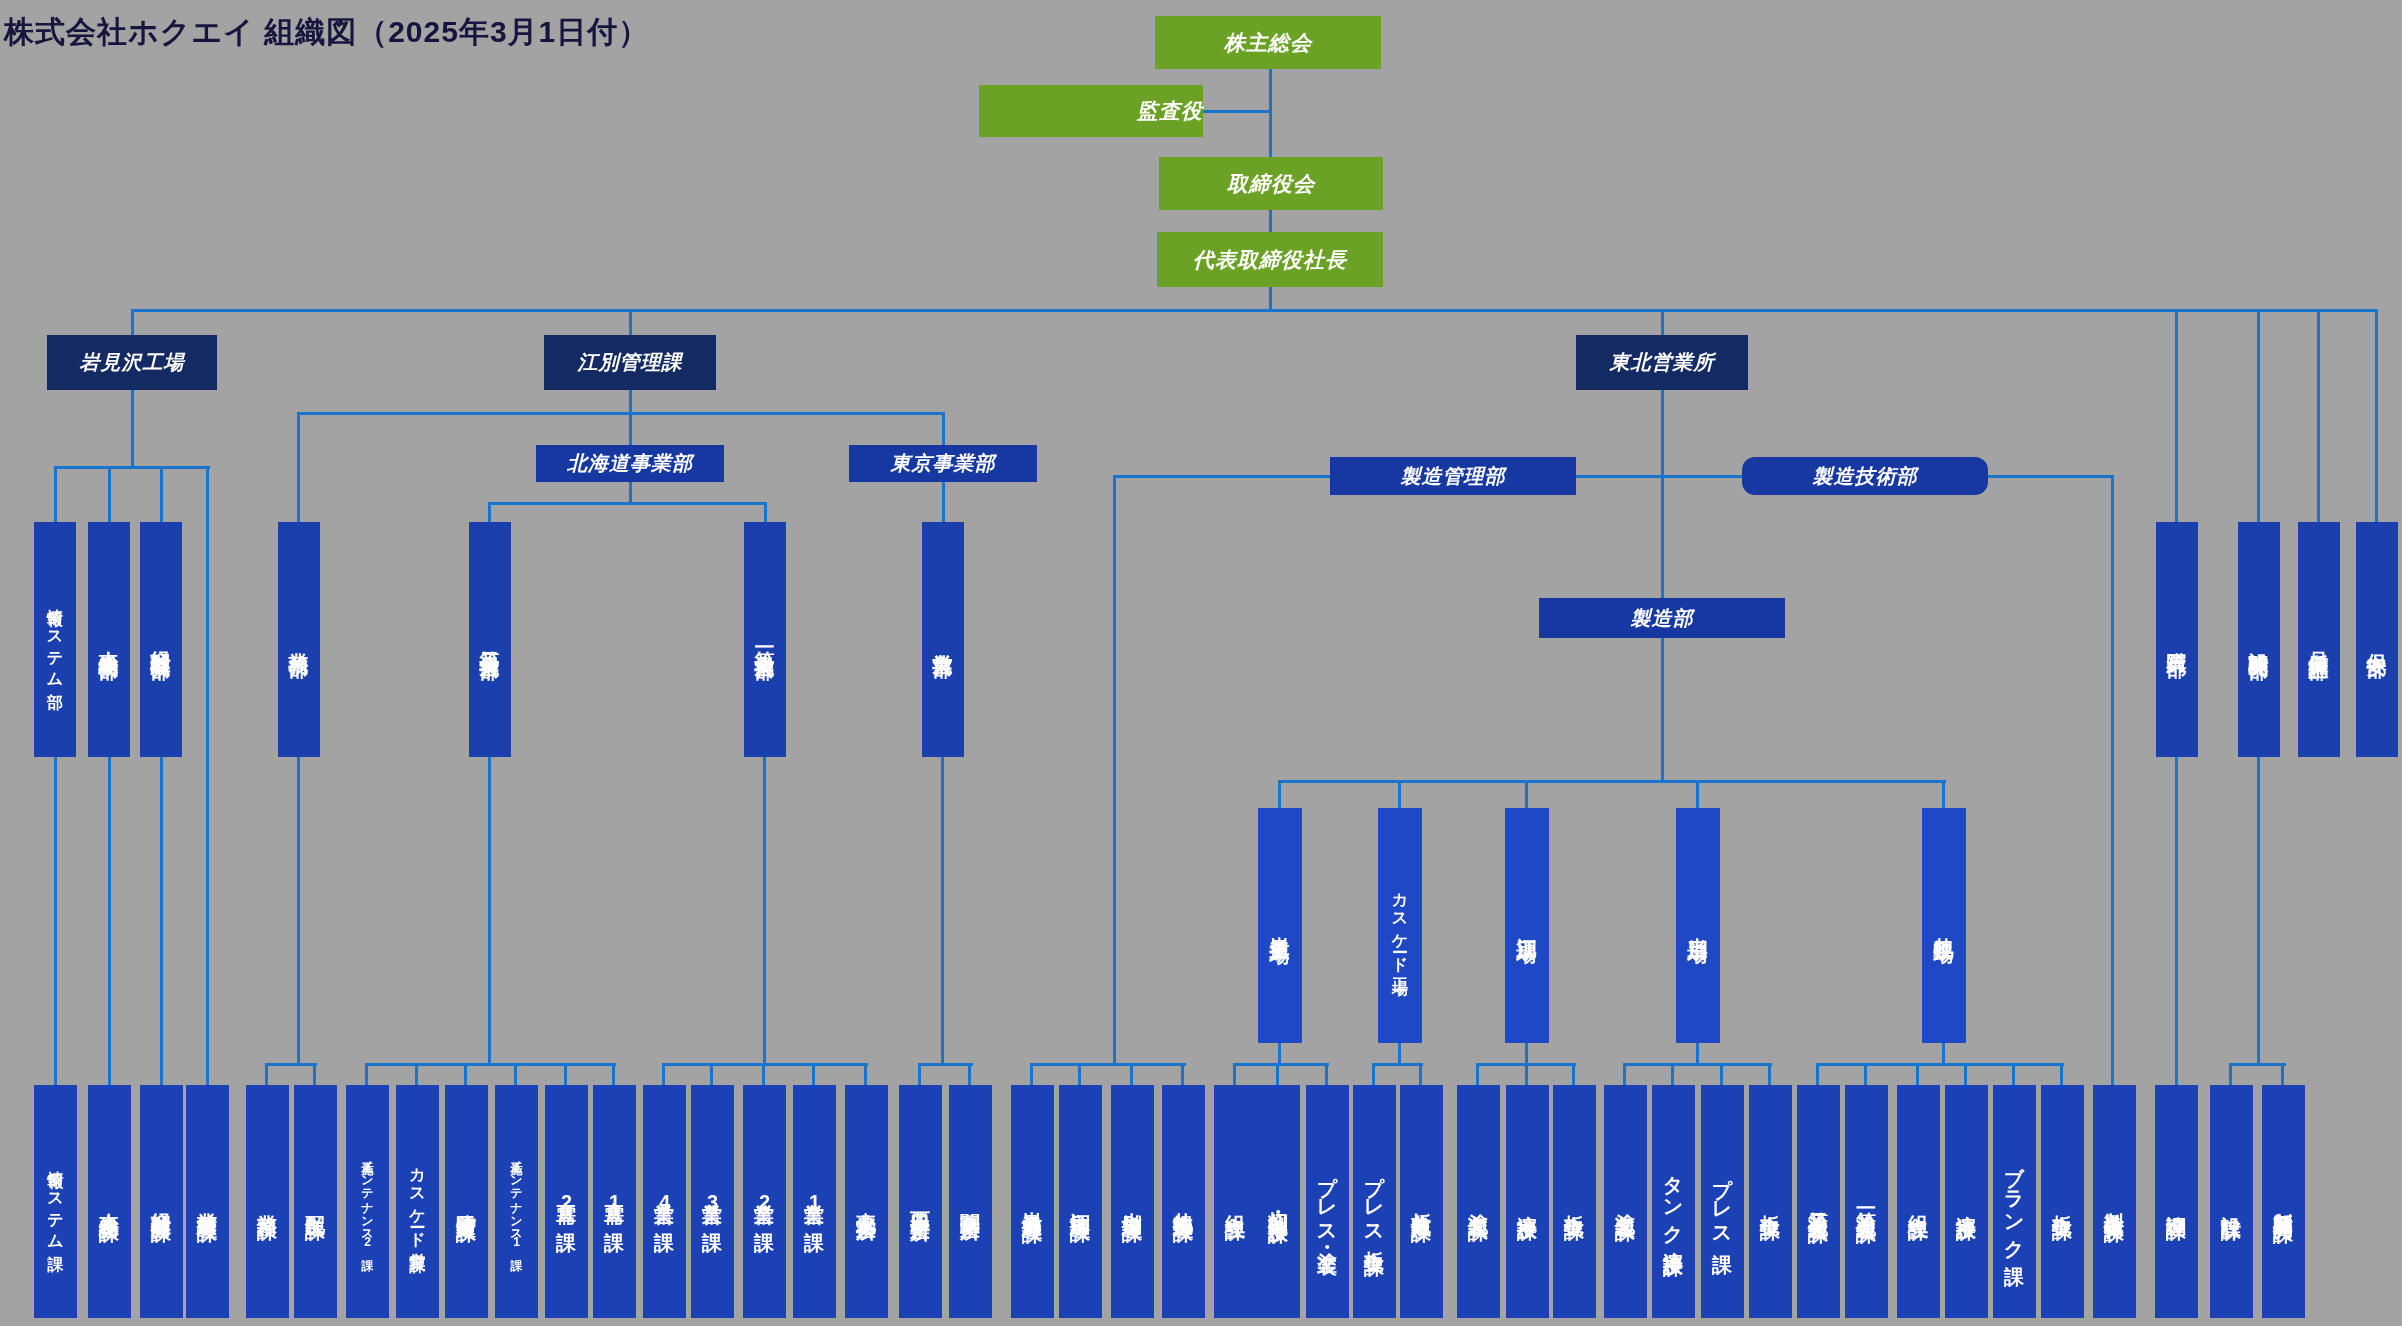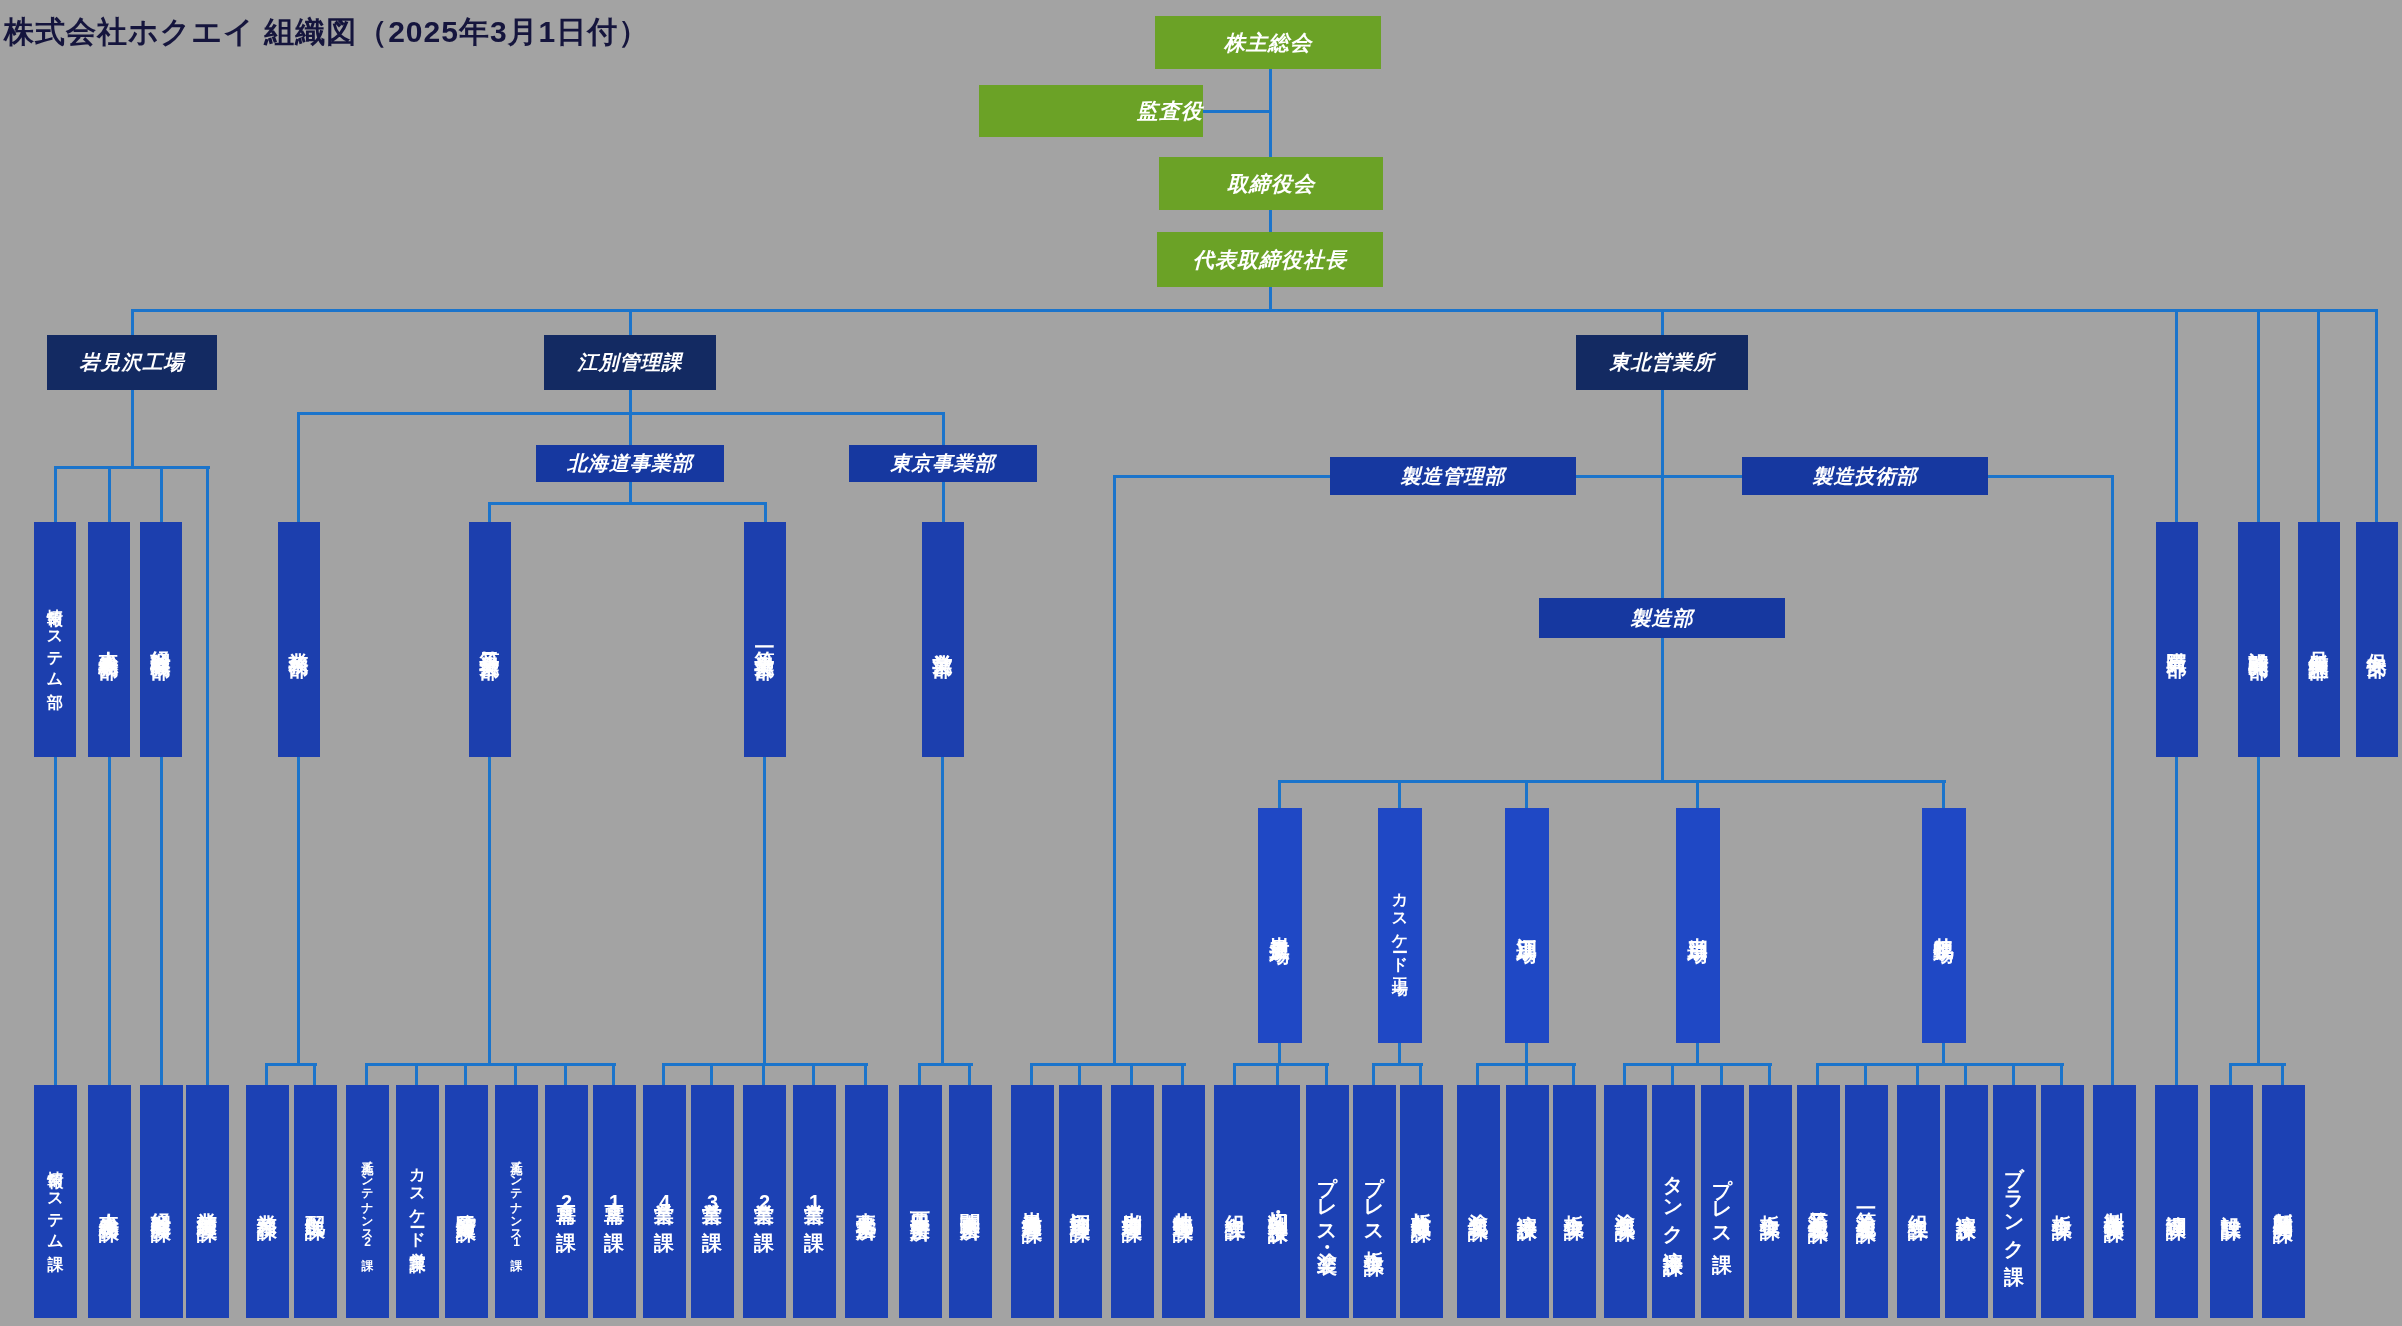--- a/index.html
+++ b/index.html
@@ -150,21 +150,21 @@
       </div>
       <div class="node h t-division" style="left: 536px; top: 445px; width: 188px; height: 37px; font-size: 20px; letter-spacing: 1px;">
         <span>北海道事業部</span>
       </div>
       <div class="node h t-division" style="left: 849px; top: 445px; width: 188px; height: 37px; font-size: 20px; letter-spacing: 1px;">
         <span>東京事業部</span>
       </div>
       <div class="node h t-division" style="left: 1330px; top: 457px; width: 246px; height: 38px; font-size: 20px; letter-spacing: 1px;">
         <span>製造管理部</span>
       </div>
-      <div class="node h t-division" style="left: 1742px; top: 457px; width: 246px; height: 38px; font-size: 20px; letter-spacing: 1px;">
+      <div class="node h t-division" style="left: 1742px; top: 457px; width: 246px; height: 38px; font-size: 20px; letter-spacing: 1px; border-radius: 13px;">
         <span>製造技術部</span>
       </div>
       <div class="node h t-division" style="left: 1539px; top: 598px; width: 246px; height: 40px; font-size: 20px; letter-spacing: 1px;">
         <span>製造部</span>
       </div>
       <div class="node v t-dept" style="left: 34px; top: 522px; width: 42px; height: 235px; font-size: 16px; letter-spacing: 2px;">
         <span>情報システム部</span>
       </div>
       <div class="node v t-dept" style="left: 88px; top: 522px; width: 42px; height: 235px; font-size: 20px; letter-spacing: 2px;">
         <span>人事総務部</span>

